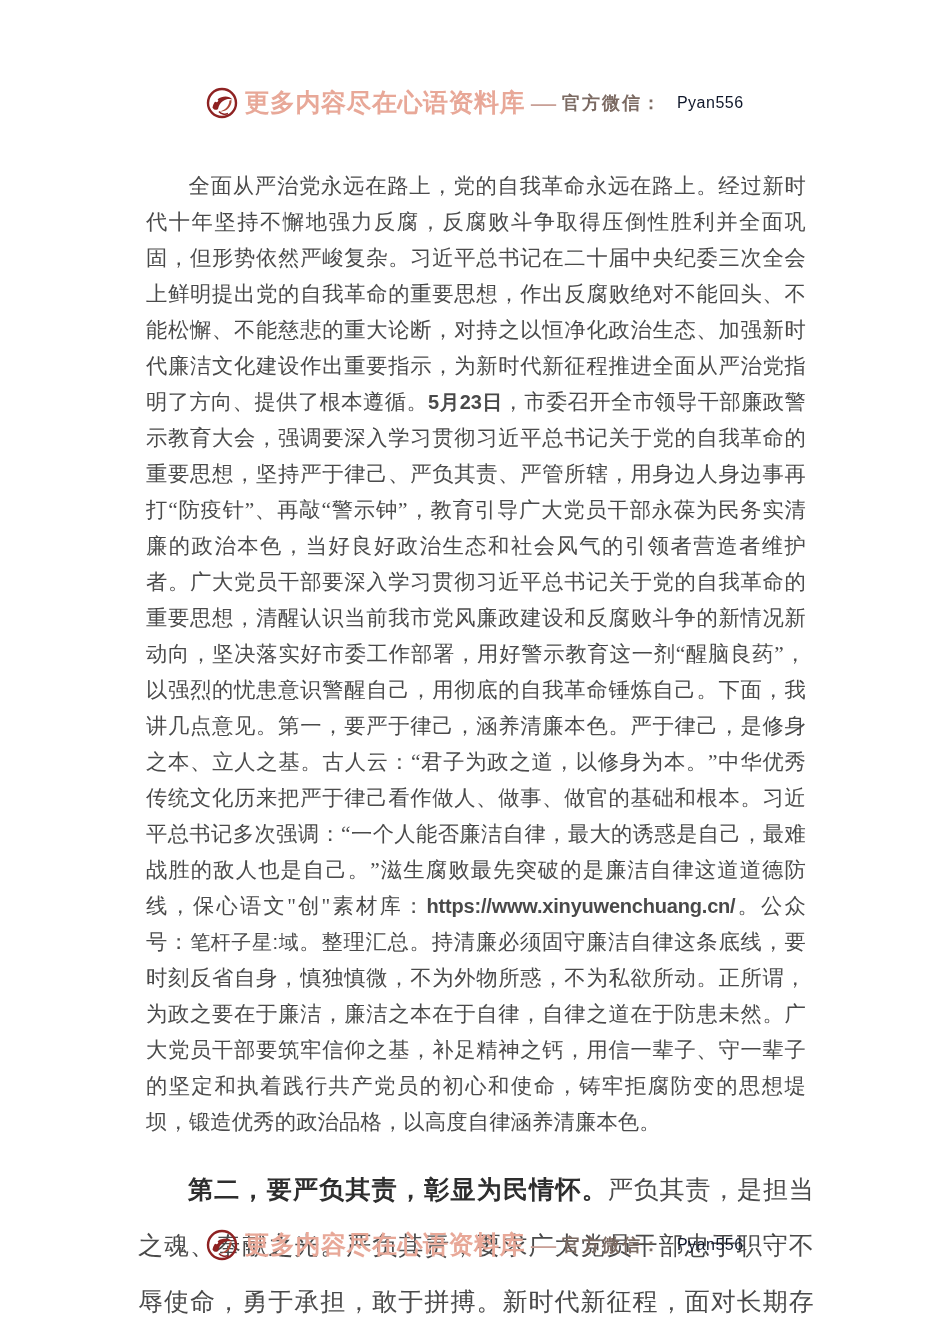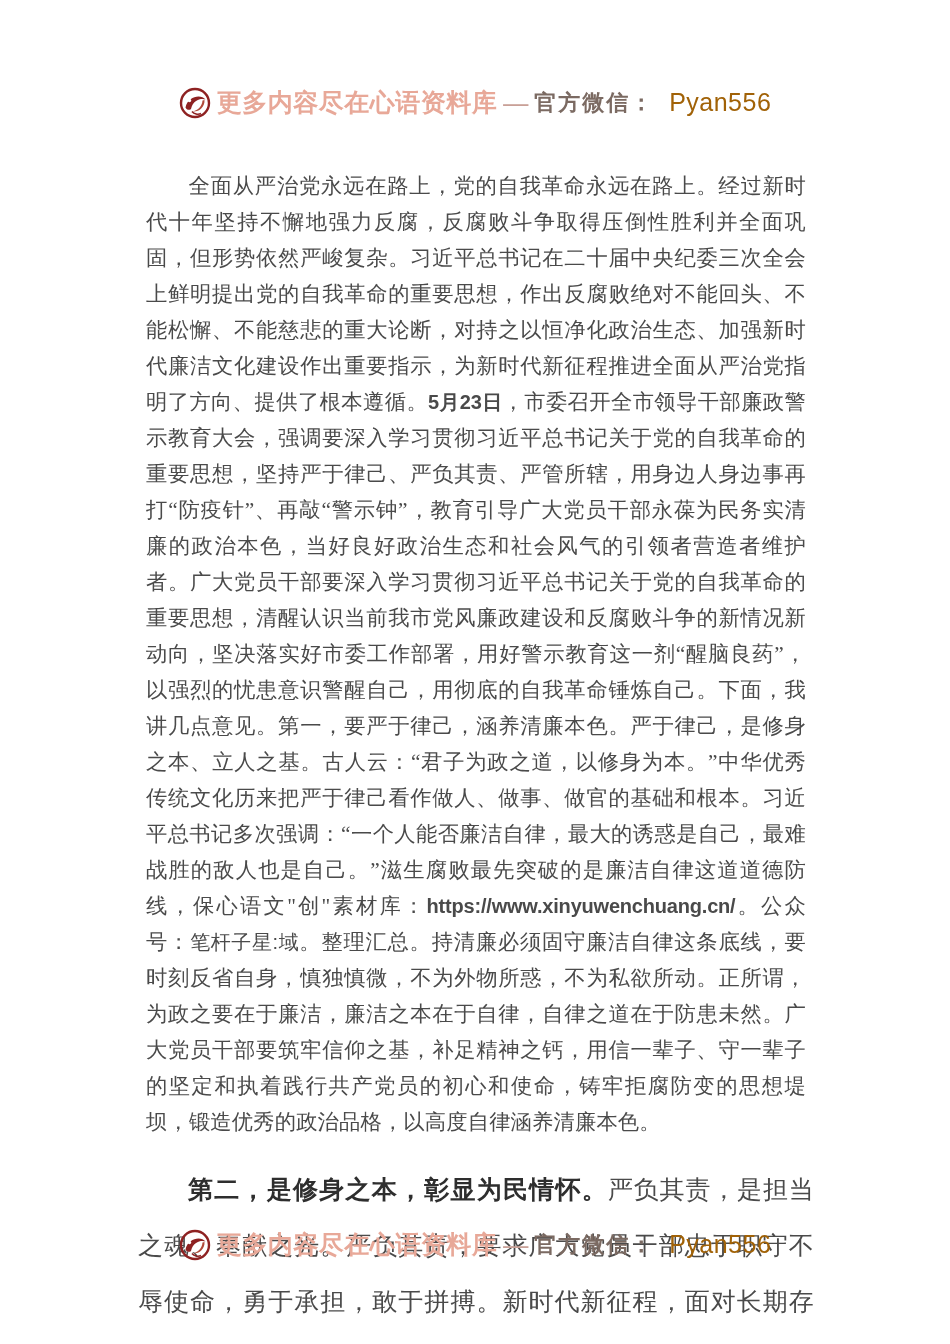--- a/index.html
+++ b/index.html
@@ -54,29 +54,29 @@
   }
   .wm-dash {
     font-family: "Liberation Serif", "DejaVu Serif", serif;
     font-weight: bold;
     font-size: 25px;
     color: #c9a097;
   }
   .wm-sub {
     font-family: "Liberation Serif", "DejaVu Serif", serif;
     font-weight: bold;
-    font-size: 22px;
+    font-size: 18px;
     letter-spacing: 2px;
     color: #7b6a62;
   }
   .wm-id {
     font-family: "Liberation Sans", "DejaVu Sans", sans-serif;
-    font-size: 25px;
+    font-size: 16px;
     letter-spacing: 0.5px;
-    color: #a16207;
+    color: #0f172a;
     margin-left: 9px;
   }
 
   
   .doc {
     position: absolute;
     left: 138px;
     top: 160px;
     width: 676px;
   }
@@ -170,21 +170,21 @@
       <span class="wm-sub">官方微信：</span>
       <span class="wm-id">Pyan556</span>
   </div>
 
   <div class="doc">
 
 
 
     <p class="para-body"><span>全面从严治党永远在路上，党的自我革命永远在路上。经过新时代十年坚持不懈地强力反腐，反腐败斗争取得压倒性胜利并全面巩固，但形势依然严峻复杂。习近平总书记在二十届中央纪委三次全会上鲜明提出党的自我革命的重要思想，作出反腐败绝对不能回头、不能松懈、不能慈悲的重大论断，对持之以恒净化政治生态、加强新时代廉洁文化建设作出重要指示，为新时代新征程推进全面从严治党指明了方向、提供了根本遵循。</span><span class="date-run">5月23日</span><span>，市委召开全市领导干部廉政警示教育大会，强调要深入学习贯彻习近平总书记关于党的自我革命的重要思想，坚持严于律己、严负其责、严管所辖，用身边人身边事再打“防疫针”、再敲“警示钟”，教育引导广大党员干部永葆为民务实清廉的政治本色，当好良好政治生态和社会风气的引领者营造者维护者。广大党员干部要深入学习贯彻习近平总书记关于党的自我革命的重要思想，清醒认识当前我市党风廉政建设和反腐败斗争的新情况新动向，坚决落实好市委工作部署，用好警示教育这一剂“醒脑良药”，以强烈的忧患意识警醒自己，用彻底的自我革命锤炼自己。下面，我讲几点意见。第一，要严于律己，涵养清廉本色。严于律己，是修身之本、立人之基。古人云：“君子为政之道，以修身为本。”中华优秀传统文化历来把严于律己看作做人、做事、做官的基础和根本。习近平总书记多次强调：“一个人能否廉洁自律，最大的诱惑是自己，最难战胜的敌人也是自己。”滋生腐败最先突破的是廉洁自律这道道德防线，保心语文"创"素材库：</span><span class="url-run">https://www.xinyuwenchuang.cn/</span><span>。公众号：</span><span class="tag-run">笔杆子星:域</span><span>。整理汇总。持清廉必须固守廉洁自律这条底线，要时刻反省自身，慎独慎微，不为外物所惑，不为私欲所动。正所谓，为政之要在于廉洁，廉洁之本在于自律，自律之道在于防患未然。广大党员干部要筑牢信仰之基，补足精神之钙，用信一辈子、守一辈子的坚定和执着践行共产党员的初心和使命，铸牢拒腐防变的思想堤坝，锻造优秀的政治品格，以高度自律涵养清廉本色。</span></p>
 
-    <p class="para-large"><span class="lead">第二，是修身之本，彰显为民情怀。</span><span>严负其责，是担当之魂、奉献之光。严负其责，要求广大党员干部忠于职守不辱使命，勇于承担，敢于拼搏。新时代新征程，面对长期存在的“四大考验”“四种危险”，全市各级党员领导干部要坚持以人民为中心的发展思想，厚植为民之情，牢</span></p>
+    <p class="para-large"><span class="lead">第二，要严负其责，彰显为民情怀。</span><span>严负其责，是担当之魂、奉献之光。严负其责，要求广大党员干部忠于职守不辱使命，勇于承担，敢于拼搏。新时代新征程，面对长期存在的“四大考验”“四种危险”，全市各级党员领导干部要坚持以人民为中心的发展思想，厚植为民之情，牢</span></p>
 
   </div>
 
   <div class="watermark footer">
     <span class="wm-logo">
       <svg viewBox="0 0 32 32" xmlns="http://www.w3.org/2000/svg">
         <circle cx="16" cy="16" r="14" fill="none" stroke="#8e2222" stroke-width="2.4"></circle>
         <path d="M6.5 20.5 C9 9 22 7 26.5 12.5 C22.5 11 14 12.5 12 22 C10.5 23.5 7.5 23 6.5 20.5 Z" fill="#8e2222"></path>
         <path d="M25.5 13 C26 20 20 25 14 24.5 C19 23 23 19.5 23.5 13.5 Z" fill="#b04a3a"></path>
         <circle cx="10.5" cy="13.5" r="1.7" fill="#ffffff"></circle>

